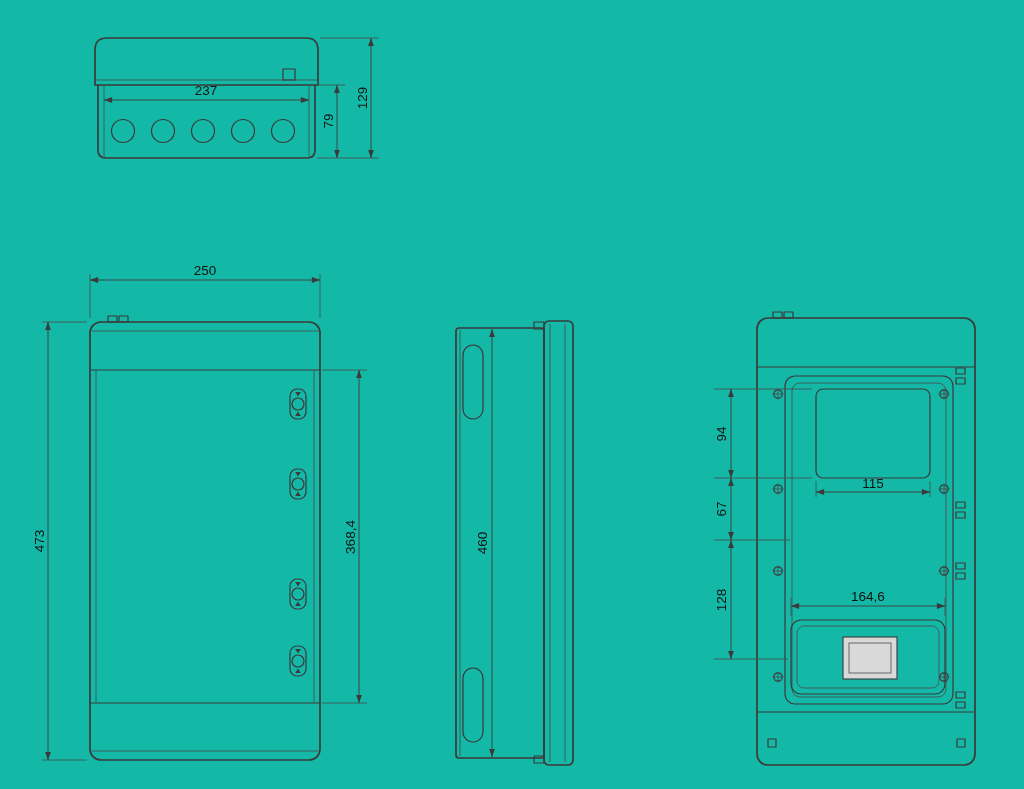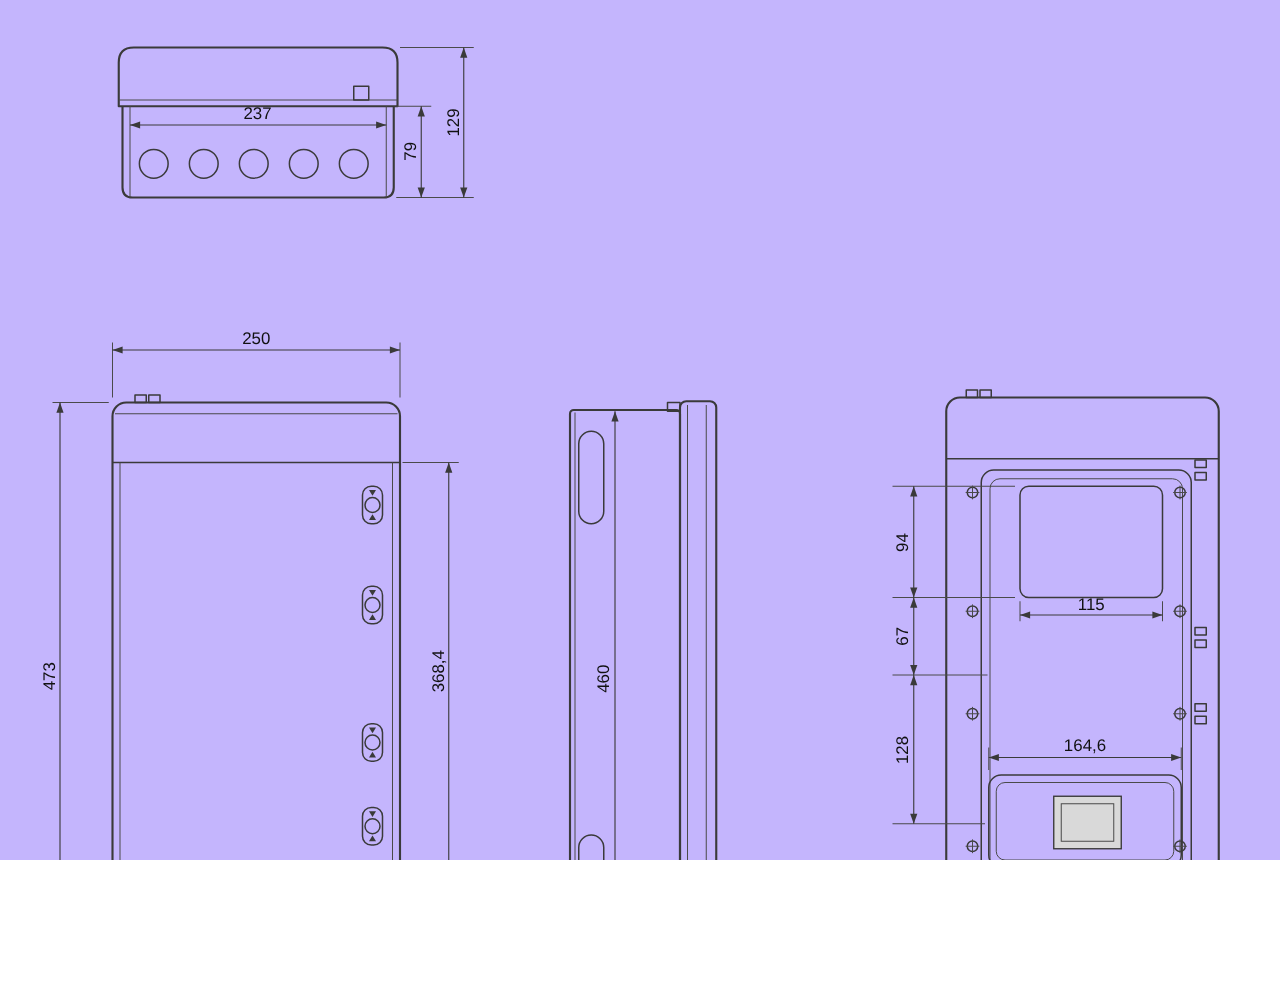--- a/index.html
+++ b/index.html
@@ -1,16 +1,16 @@
 <!DOCTYPE html>
 <html><head>
 <meta charset="utf-8">
 <style>
   html,body{margin:0;padding:0;background:#ffffff;}
-  .canvas{position:relative;width:1024px;height:688px;background:#c4b5fd;overflow:hidden;}
+  .canvas{position:relative;width:1024px;height:789px;background:#14b8a6;overflow:hidden;}
   svg{display:block;}
   .outline{fill:none;stroke:#3a3a3a;stroke-width:1.7;stroke-linejoin:round;}
   .mid{fill:none;stroke:#3a3a3a;stroke-width:1.2;stroke-linejoin:round;}
   .thin{fill:none;stroke:#4a4a4a;stroke-width:0.8;}
   .dim{fill:none;stroke:#3a3a3a;stroke-width:0.9;}
   .ext{fill:none;stroke:#4a4a4a;stroke-width:0.8;}
   .dimtext{font-family:"Liberation Sans",sans-serif;font-size:13.5px;fill:#111111;}
   .fillgray{fill:#d9d9d9;stroke:#3a3a3a;stroke-width:1.1;}
   .tri{fill:#3a3a3a;stroke:none;}
 </style>

